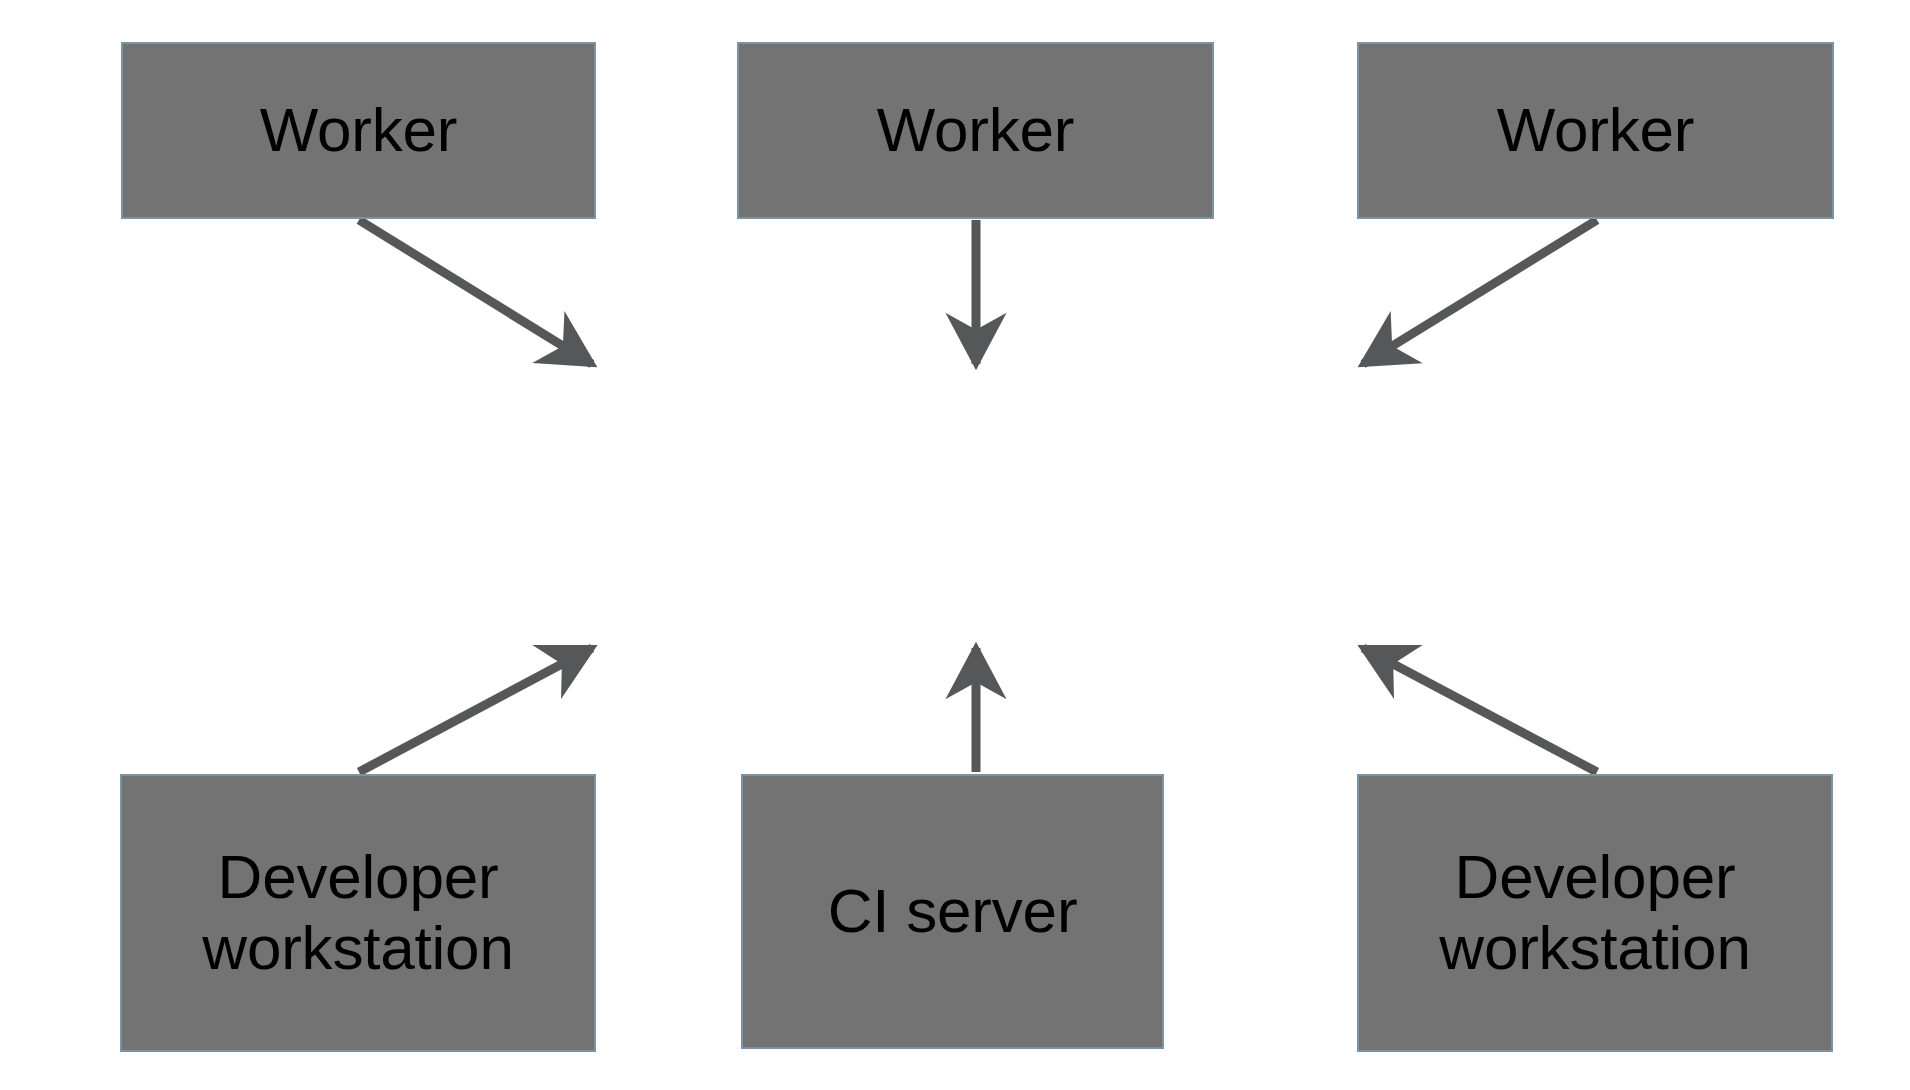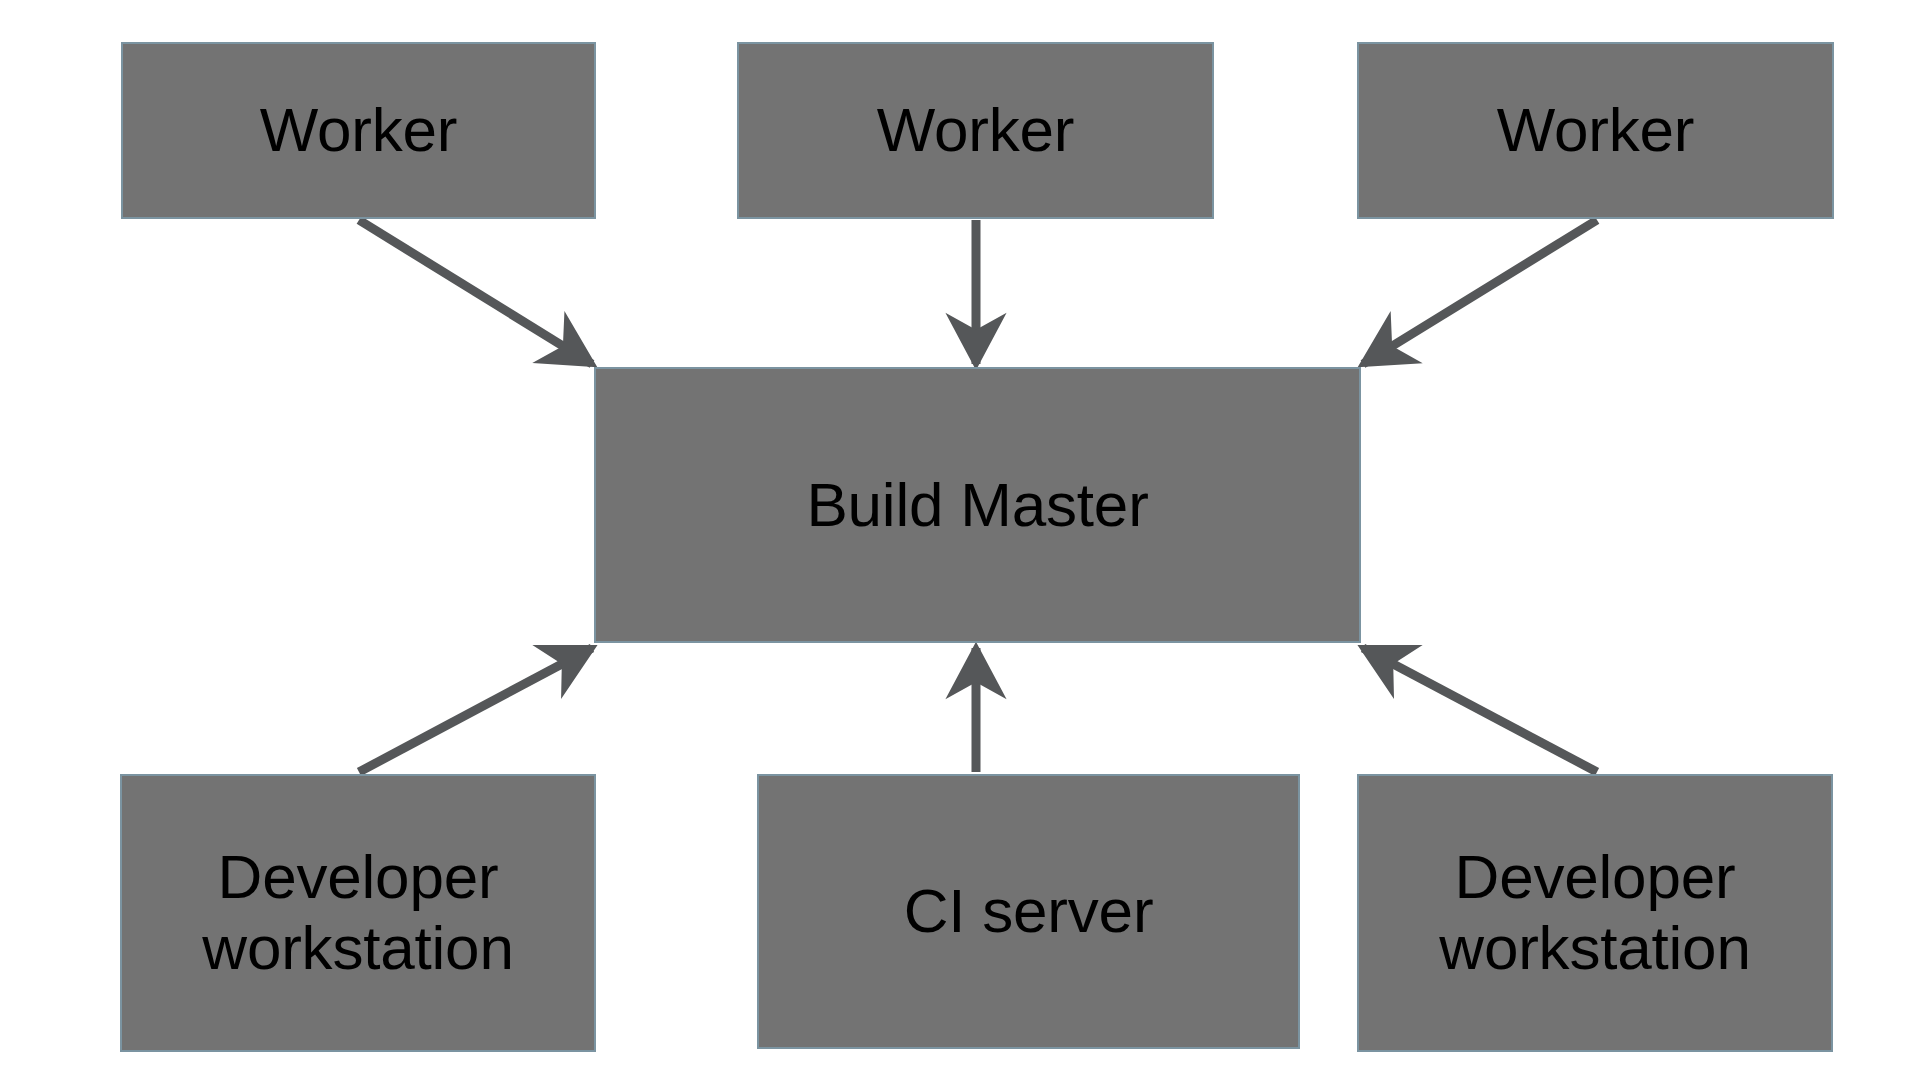--- a/index.html
+++ b/index.html
@@ -39,21 +39,21 @@
     color: #000000;
     line-height: 1.14;
     white-space: pre-line;
     letter-spacing: -0.2px;
   }
   .node-worker-1 { left: 121px;  top: 42px;  width: 475px; height: 177px; font-size: 62px; }
   .node-worker-2 { left: 737px;  top: 42px;  width: 477px; height: 177px; font-size: 62px; }
   .node-worker-3 { left: 1357px; top: 42px;  width: 477px; height: 177px; font-size: 62px; }
   .node-master   { left: 594px;  top: 367px; width: 767px; height: 276px; font-size: 62px; }
   .node-devws-l  { left: 120px;  top: 774px; width: 476px; height: 278px; font-size: 62px; }
-  .node-ci       { left: 741px;  top: 774px; width: 543px; height: 275px; font-size: 62px; margin-left: 16px; }
+  .node-ci       { left: 741px;  top: 774px; width: 423px; height: 275px; font-size: 62px; }
   .node-devws-r  { left: 1357px; top: 774px; width: 476px; height: 278px; font-size: 62px; }
 </style>
 </head>
 <body>
 
 <div id="diagram-canvas">
 
   <svg id="arrow-layer" viewBox="0 0 1910 1090" width="1910" height="1090" xmlns="http://www.w3.org/2000/svg">
     <defs>
       <marker id="barb-arrowhead" markerWidth="7.2" markerHeight="7.2" refX="5.9" refY="3.6" orient="auto" markerUnits="strokeWidth">
@@ -70,21 +70,20 @@
       <line x1="1597" y1="772" x2="1363" y2="648"></line>
     </g>
   </svg>
 
   <div class="node-box node-worker-1">Worker</div>
 
   <div class="node-box node-worker-2">Worker</div>
 
   <div class="node-box node-worker-3">Worker</div>
 
-  <div class="node-box node-master">Build Master</div>
 
   <div class="node-box node-devws-l">Developer
 workstation</div>
 
   <div class="node-box node-ci">CI server</div>
 
   <div class="node-box node-devws-r">Developer
 workstation</div>
 
 </div>

